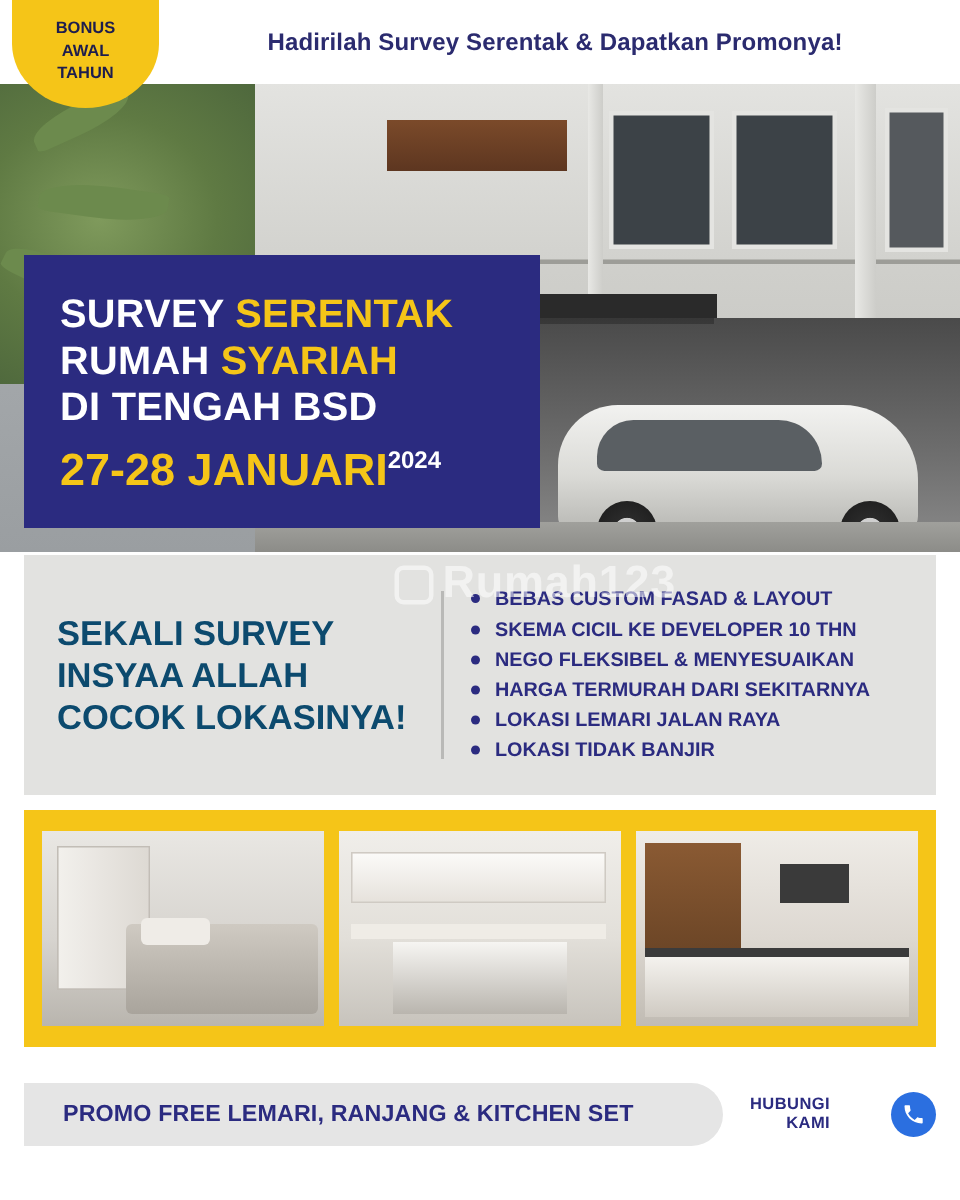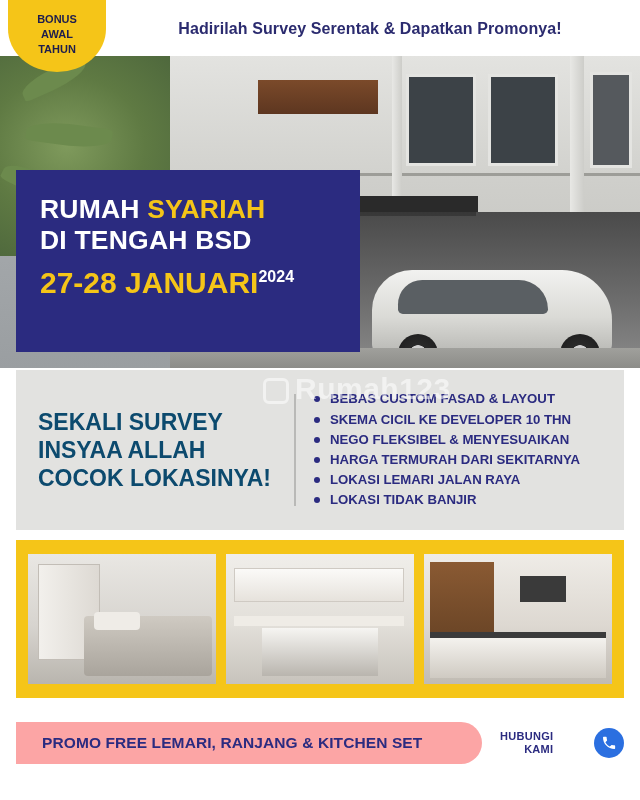--- a/index.html
+++ b/index.html
@@ -293,21 +293,21 @@
   .room-c .top-counter {
     position: absolute; left: 6px; top: 78px; width: 176px; height: 8px;
     background: #3b3b3b;
   }
 
   
   .footer-bar {
     position: absolute;
     left: 16px; top: 722px;
     width: 466px; height: 42px;
-    background: #fca5a5;
+    background: #e5e5e5;
     border-radius: 0 21px 21px 0;
     display: flex;
     align-items: center;
     padding-left: 26px;
   }
   .footer-bar span {
     font-size: 15.5px;
     font-weight: bold;
     color: #2b2b80;
     letter-spacing: 0.1px;
@@ -391,20 +391,23 @@
     <div class="header-tagline">Hadirilah Survey Serentak &amp; Dapatkan Promonya!</div>
     <div class="bonus-badge">
       <span>BONUS</span>
       <span>AWAL</span>
       <span>TAHUN</span>
     </div>
   </div>
 
   <div class="title-band">
     <div class="line">
+      <span>SURVEY </span><span class="hl">SERENTAK</span>
+    </div>
+    <div class="line">
       <span>RUMAH </span><span class="hl">SYARIAH</span>
     </div>
     <div class="line">
       <span>DI TENGAH </span><span>BSD</span>
     </div>
     <div class="date-line">
       <span class="yellow">27-28</span>
       <span class="yellow">JANUARI</span><span class="year">2024</span>
     </div>
   </div>

